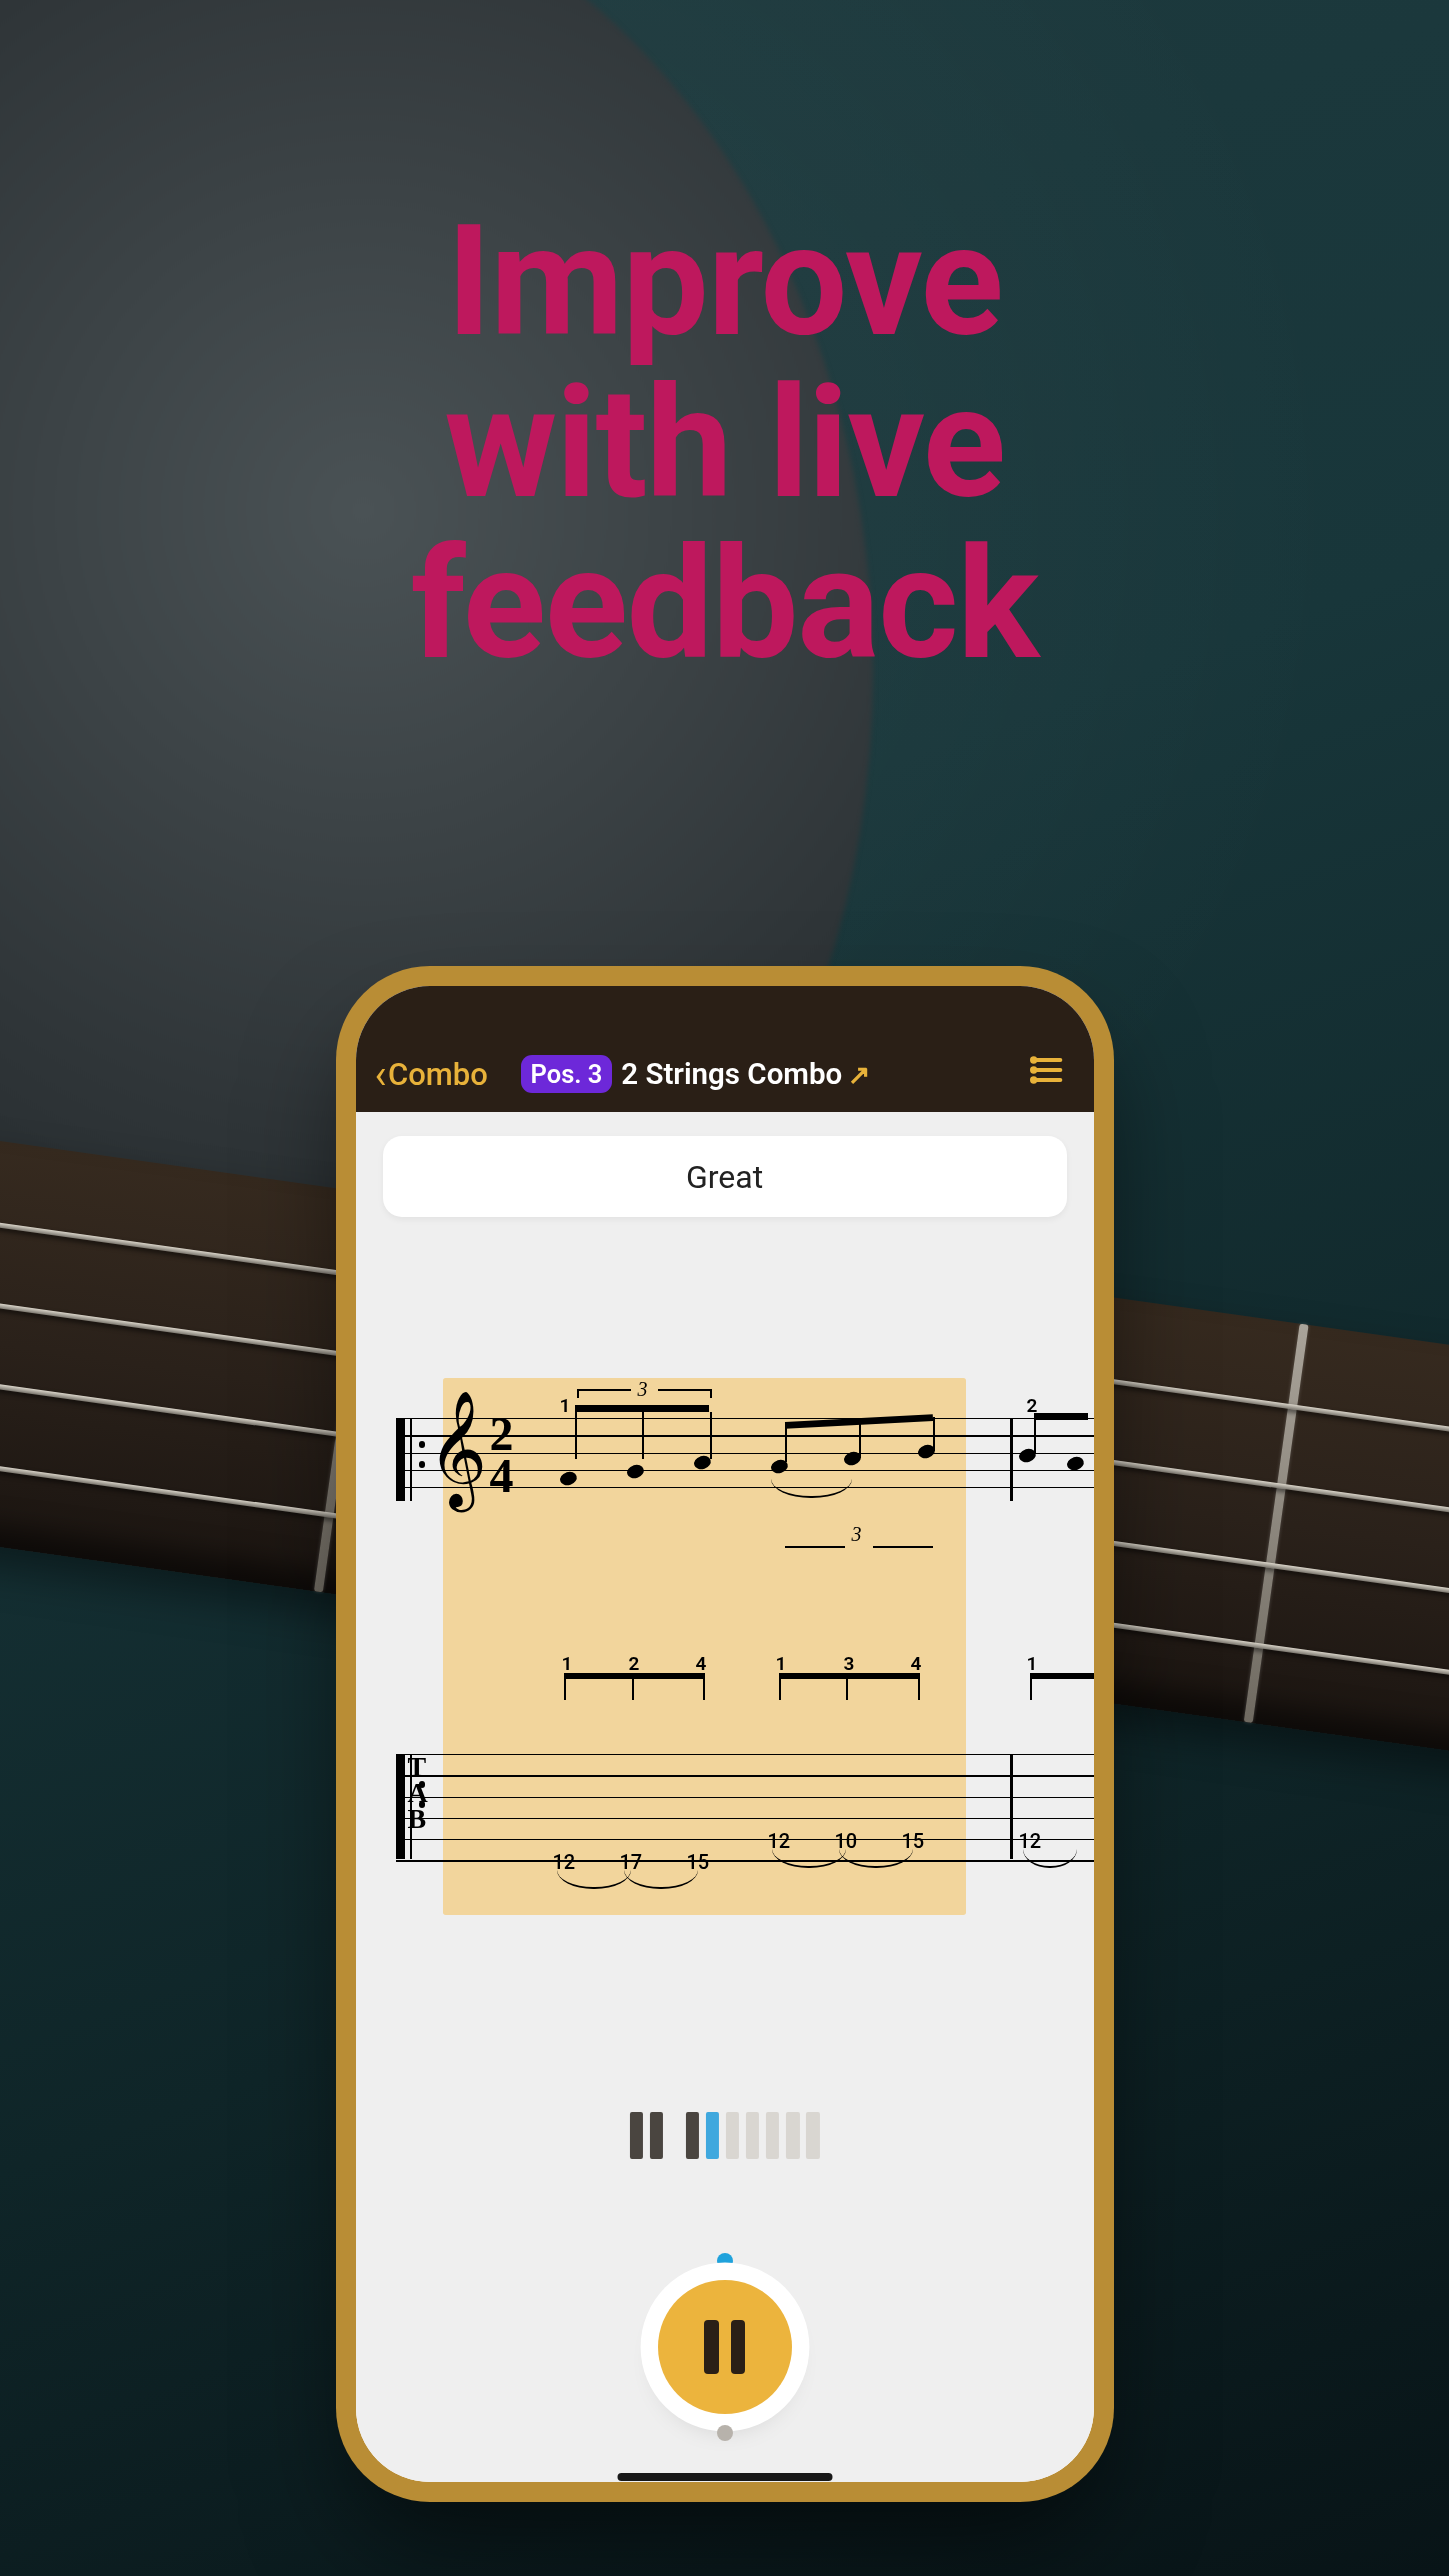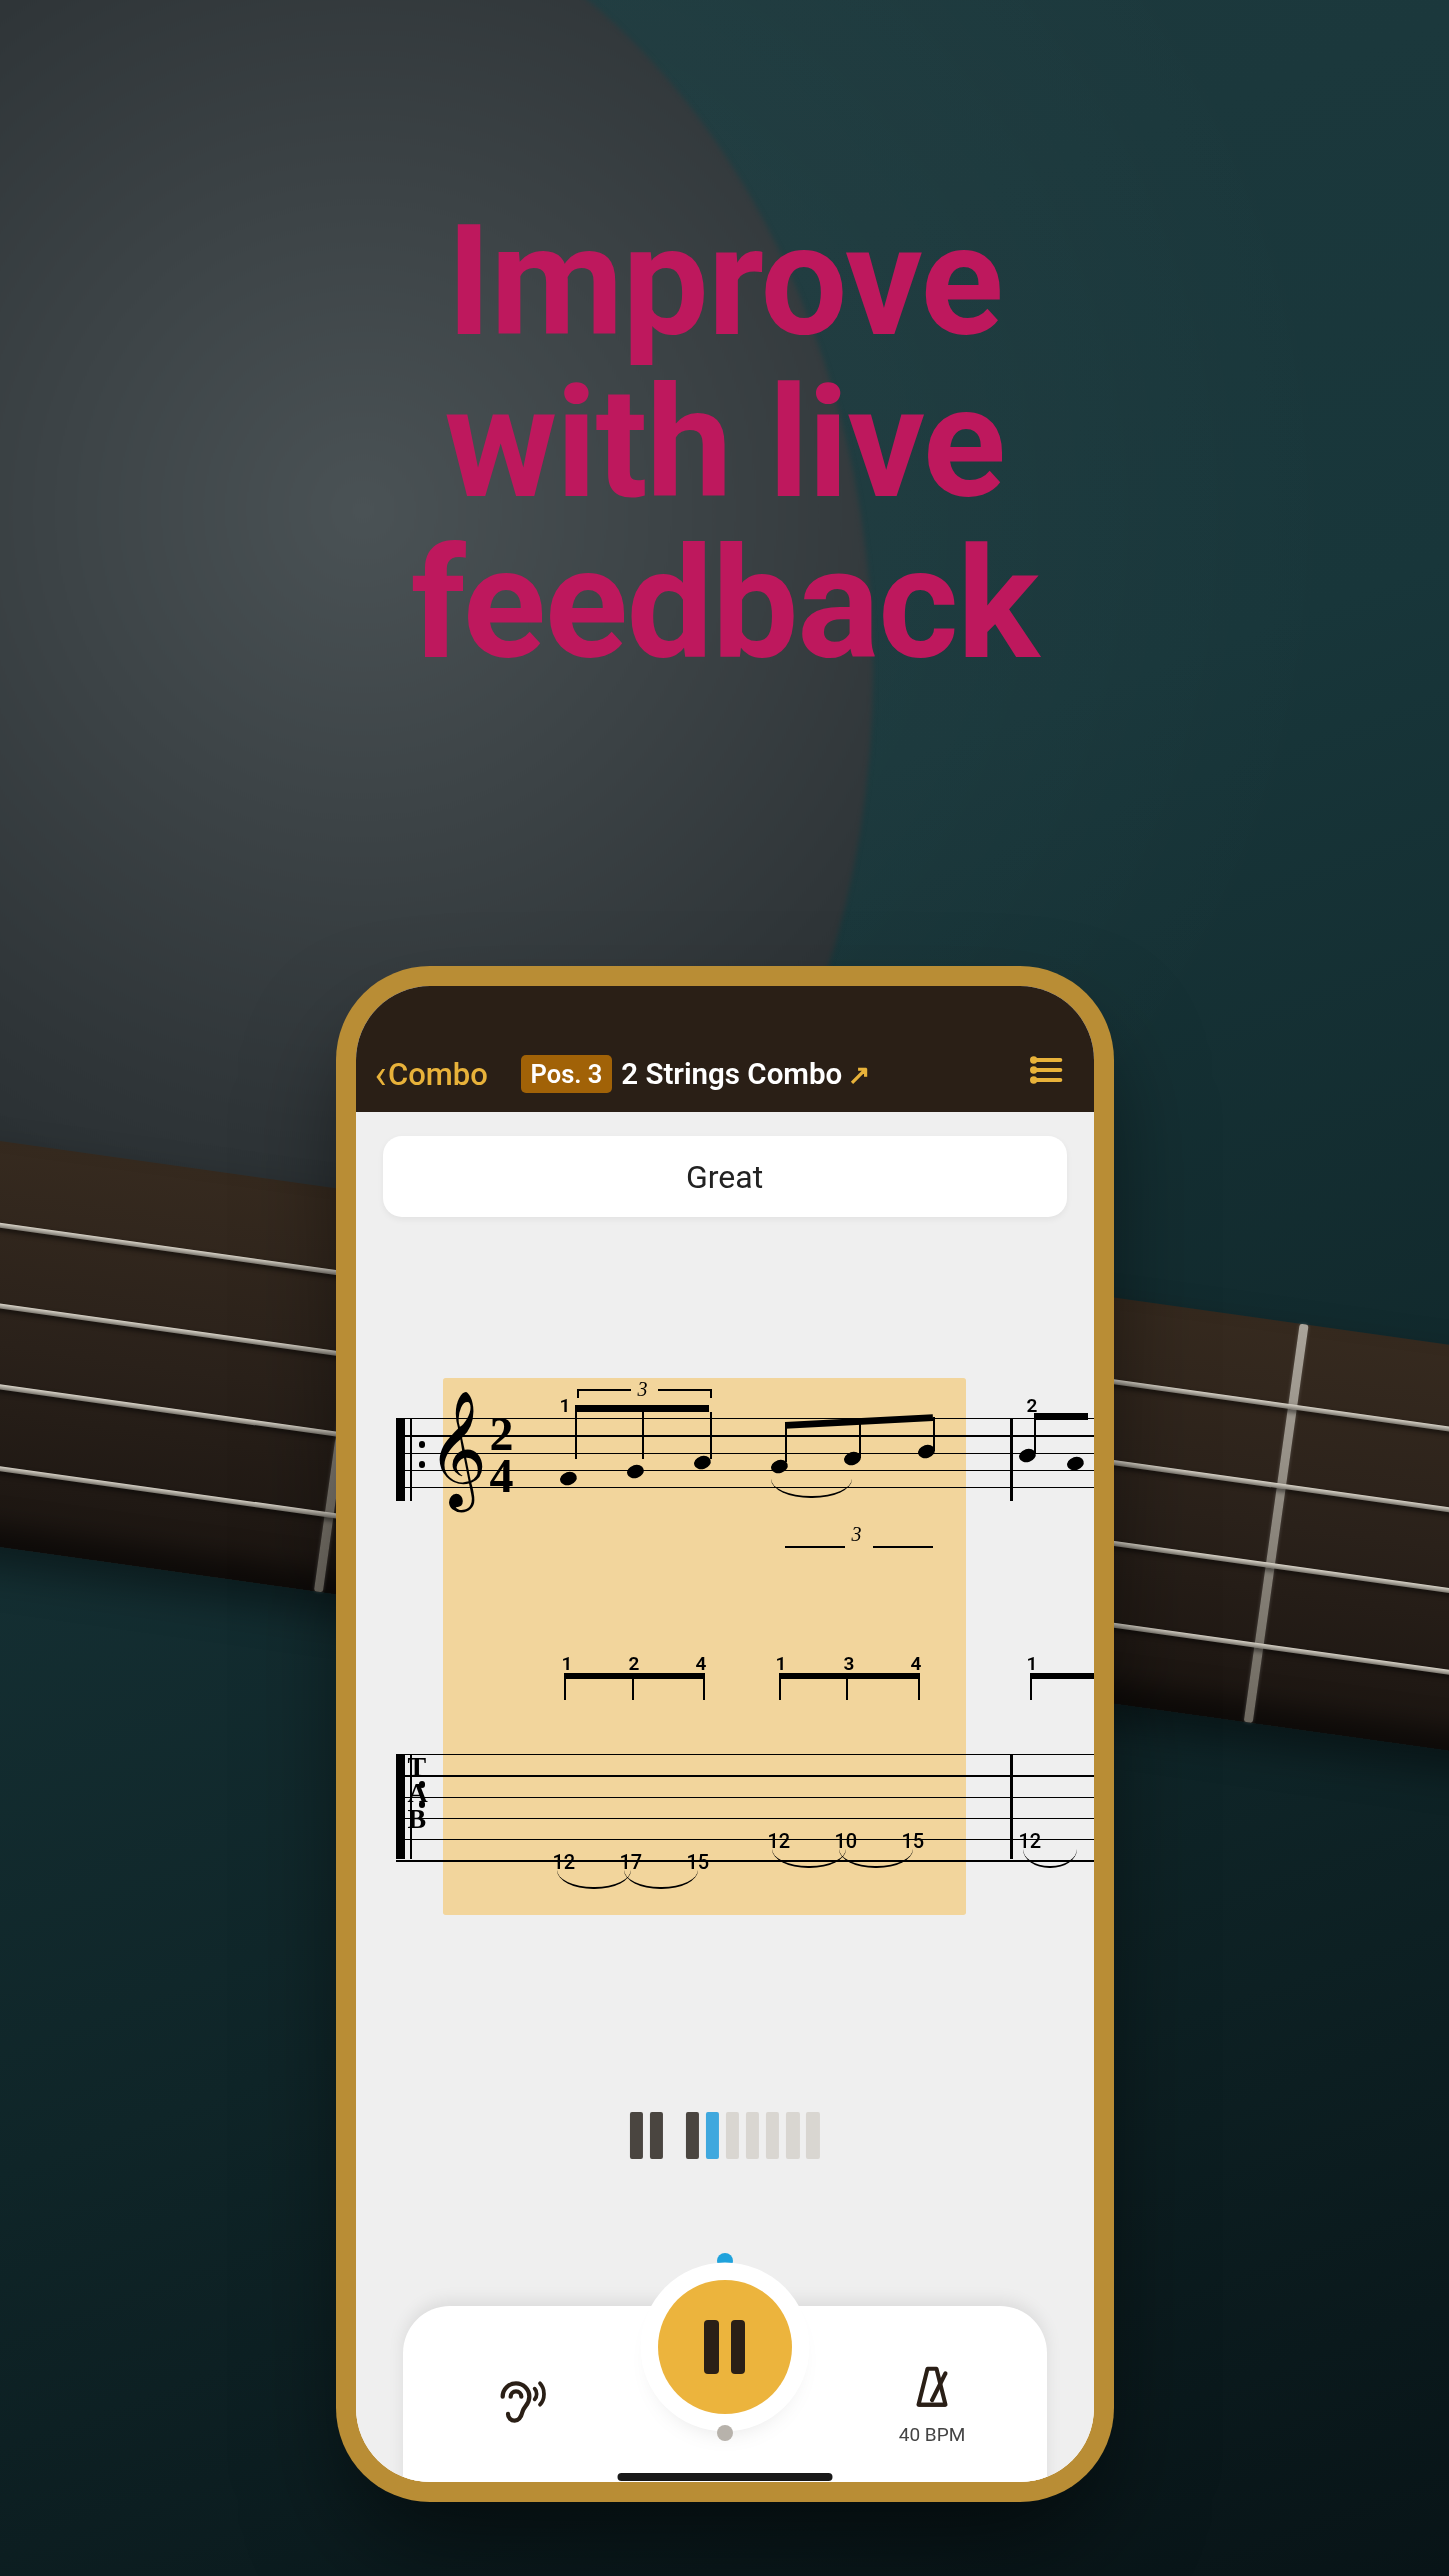--- a/index.html
+++ b/index.html
@@ -35,21 +35,21 @@
     background:#fff;border-radius:74px;
     box-shadow:0 0 0 20px #b98d35, 0 54px 107px rgba(0,0,0,.6);
     overflow:hidden;
   }
   .nav{
     height:107px;background:#2a1f16;display:flex;align-items:flex-end;padding:0 27px 19px 19px;gap:13.4px;position:relative;
   }
   .back{display:flex;align-items:center;gap:2.7px;color:#e8b23a;font-size:31px;font-weight:500;}
   .chev{font-size:40px;line-height:0.6;font-weight:400;margin-right:-1.3px;}
   .pill{display:inline-flex;align-items:center;gap:9.4px;margin-left:20px;}
-  .pos-badge{background:#a16207;color:#fff;font-size:25.5px;font-weight:600;padding:4px 9.4px;border-radius:5px;}
+  .pos-badge{background:#6d28d9;color:#fff;font-size:25.5px;font-weight:600;padding:4px 9.4px;border-radius:11px;}
   .title{color:#fff;font-size:29.5px;font-weight:600;}
   .title .arrow{color:#e8b23a;margin-left:5.4px;font-size:27px;}
   .menu{margin-left:auto;}
   .menu svg{width:40px;height:40px;}
   .content{background:#efefef;height:calc(100% - 107px);position:relative;display:flex;flex-direction:column;}
   .feedback{
     margin:24px 27px 0 27px;background:#fff;border-radius:19px;height:81px;
     display:flex;align-items:center;justify-content:center;font-size:32px;color:#222;
     box-shadow:0 2.7px 6.7px rgba(0,0,0,.05);
   }
@@ -293,38 +293,20 @@
       <span class="done"></span>
       <span class="cur"></span>
       <span class="future"></span>
       <span class="future"></span>
       <span class="future"></span>
       <span class="future"></span>
       <span class="future"></span>
     </div>
 
     <div class="controls">
-      <div class="ctrl-panel">
-        <div class="ear">
-          <svg width="64" height="64" viewBox="0 0 24 24">
-            <path fill="none" stroke="#2a1f16" stroke-width="1.6" stroke-linecap="round" d="M7 10a5 5 0 0 1 10 0c0 3-2 3.5-2.5 5.5-.4 1.6-1 3.5-3 3.5a2.5 2.5 0 0 1-2.5-2.5"></path>
-            <path fill="none" stroke="#2a1f16" stroke-width="1.6" stroke-linecap="round" d="M10 10a2 2 0 0 1 4 0"></path>
-            <path fill="none" stroke="#2a1f16" stroke-width="1.4" stroke-linecap="round" d="M19 7c1 1 1 3 0 4M21 5c2 2 2 6 0 8"></path>
-          </svg>
-        </div>
-        <div style="width:134px"></div>
-        <div class="metronome">
-          <svg width="54" height="54" viewBox="0 0 24 24">
-            <path fill="none" stroke="#2a1f16" stroke-width="1.8" stroke-linejoin="round" d="M10 3h4l4 16H6z"></path>
-            <line x1="12" y1="17" x2="18" y2="5" stroke="#2a1f16" stroke-width="1.8" stroke-linecap="round"></line>
-            <line x1="6" y1="19" x2="18" y2="19" stroke="#2a1f16" stroke-width="1.8"></line>
-          </svg>
-          <div class="bpm">40 BPM</div>
-        </div>
-      </div>
       <div class="play-wrap">
         <div class="orbit-dot top"></div>
         <div class="play">
           <div class="pause-bars">
               <span></span>
               <span></span>
             </div>
         </div>
         <div class="orbit-dot bot"></div>
       </div>

